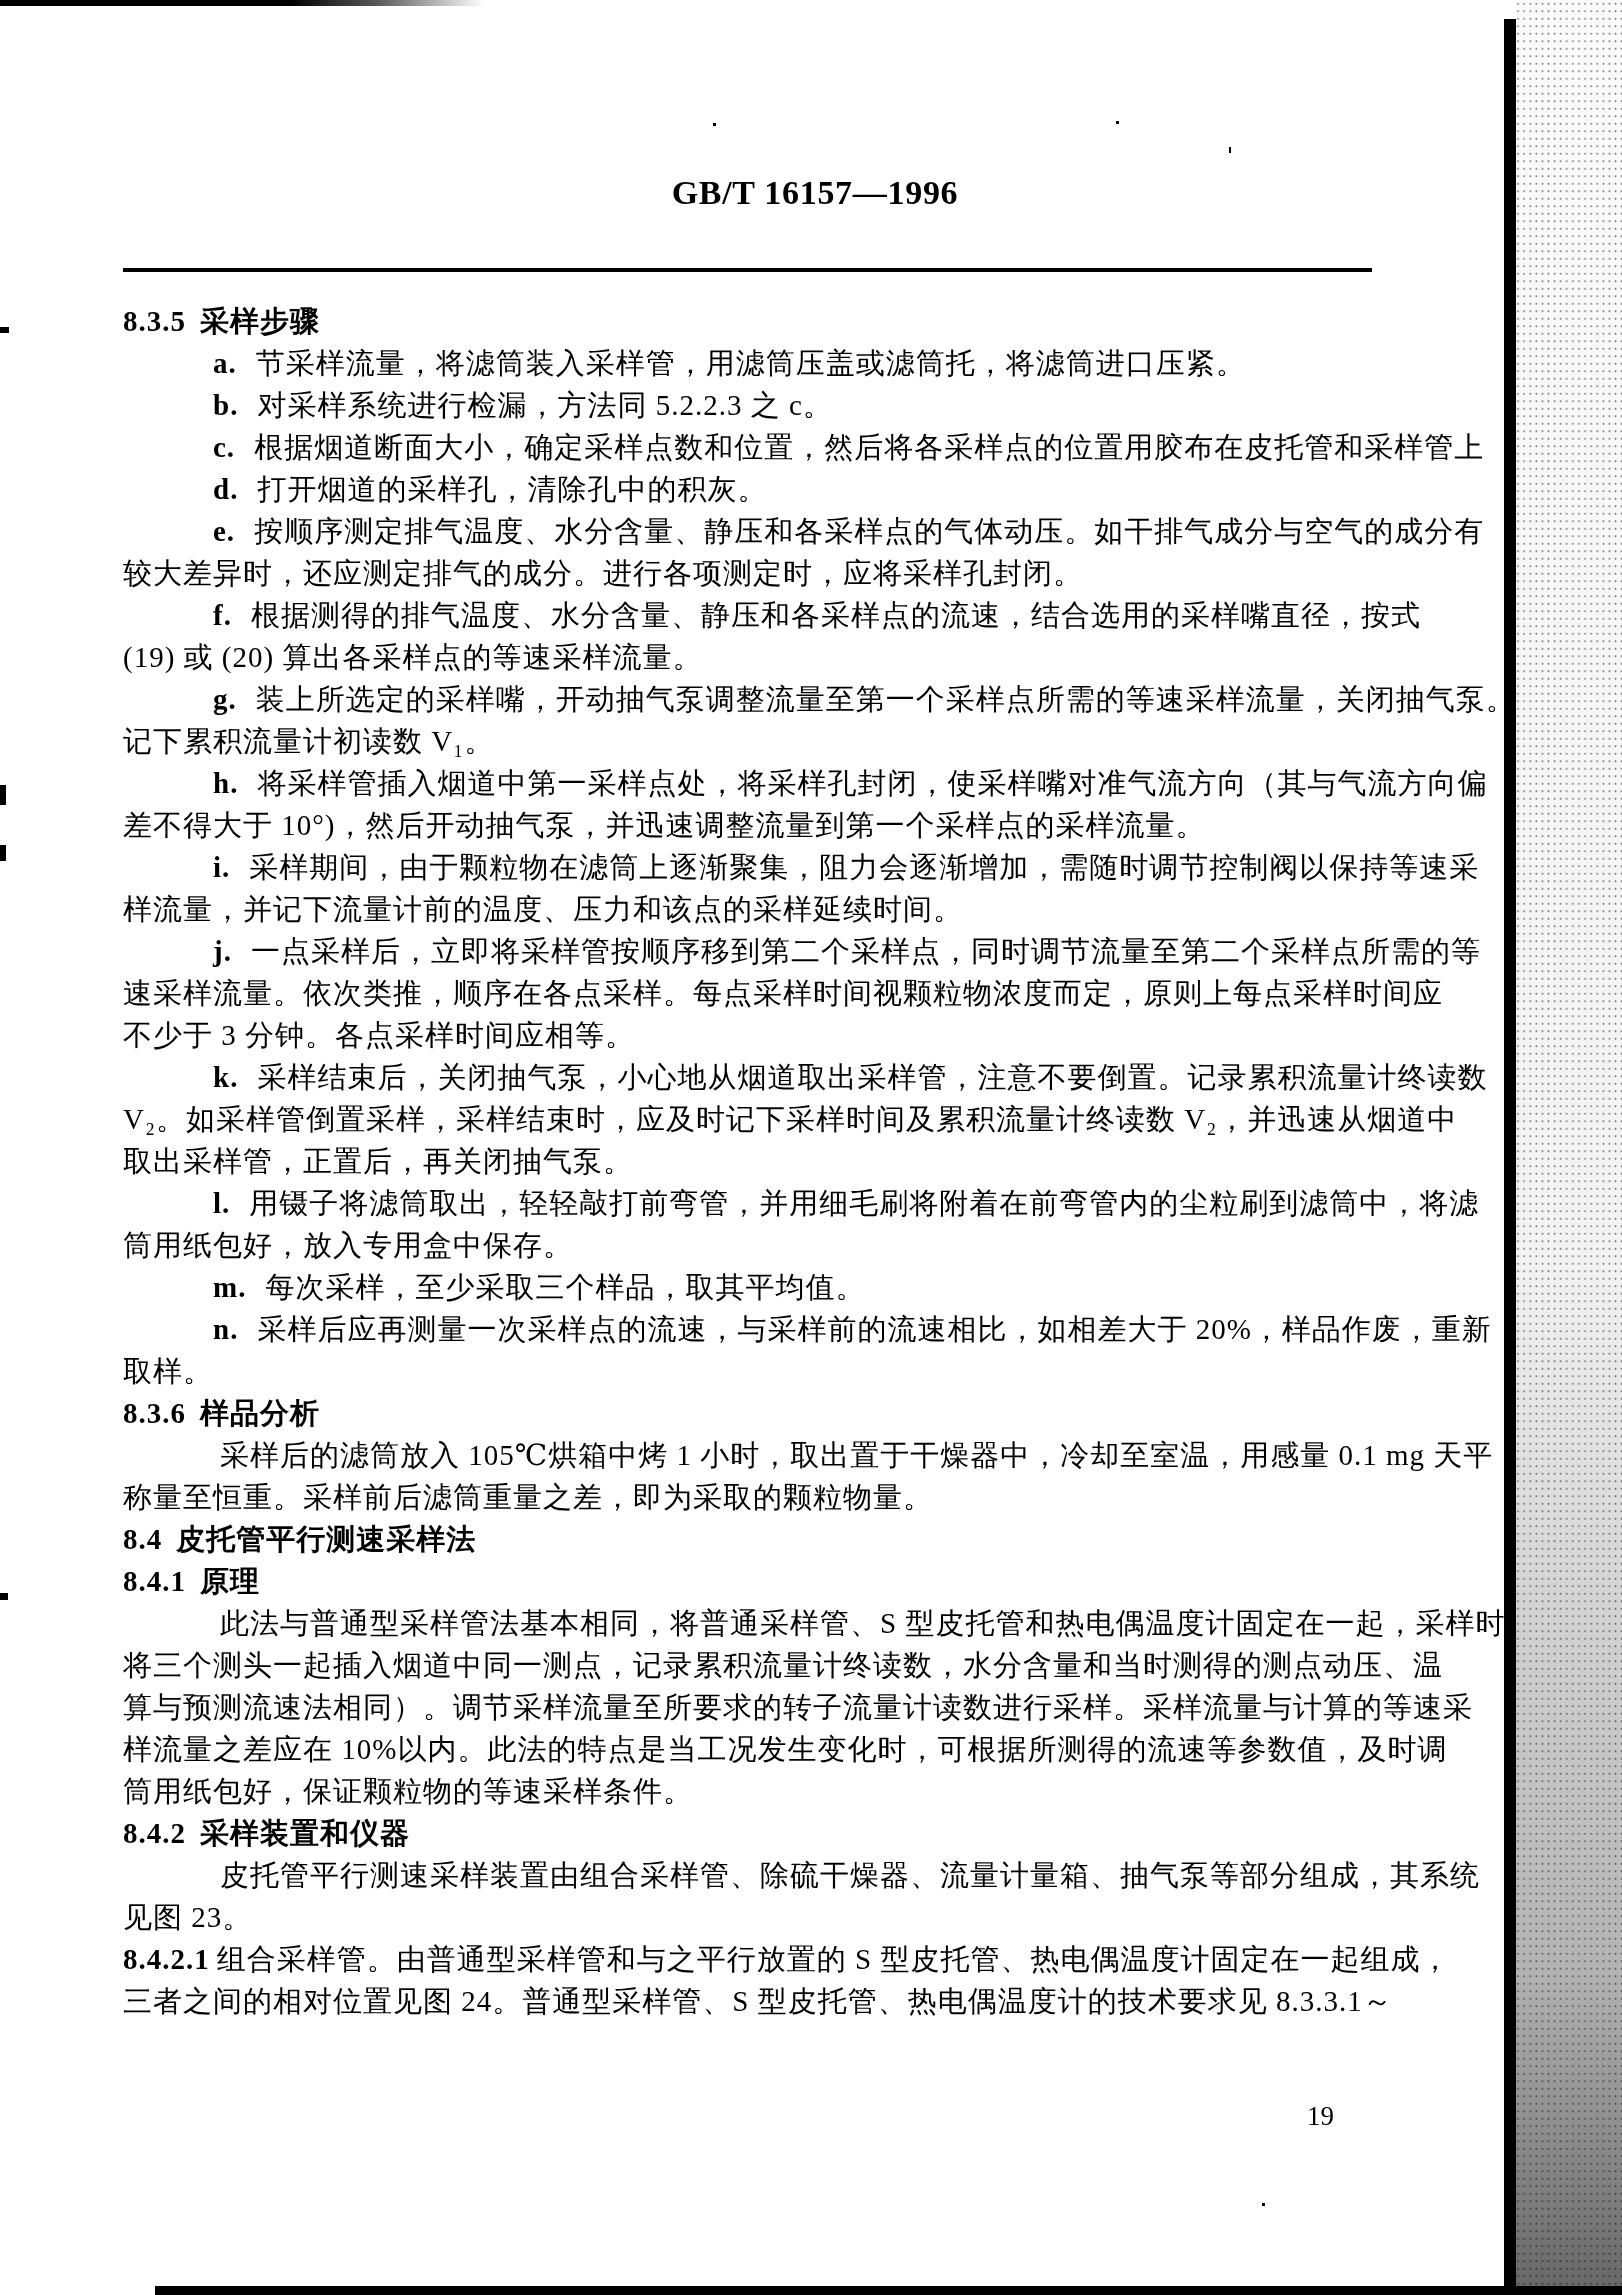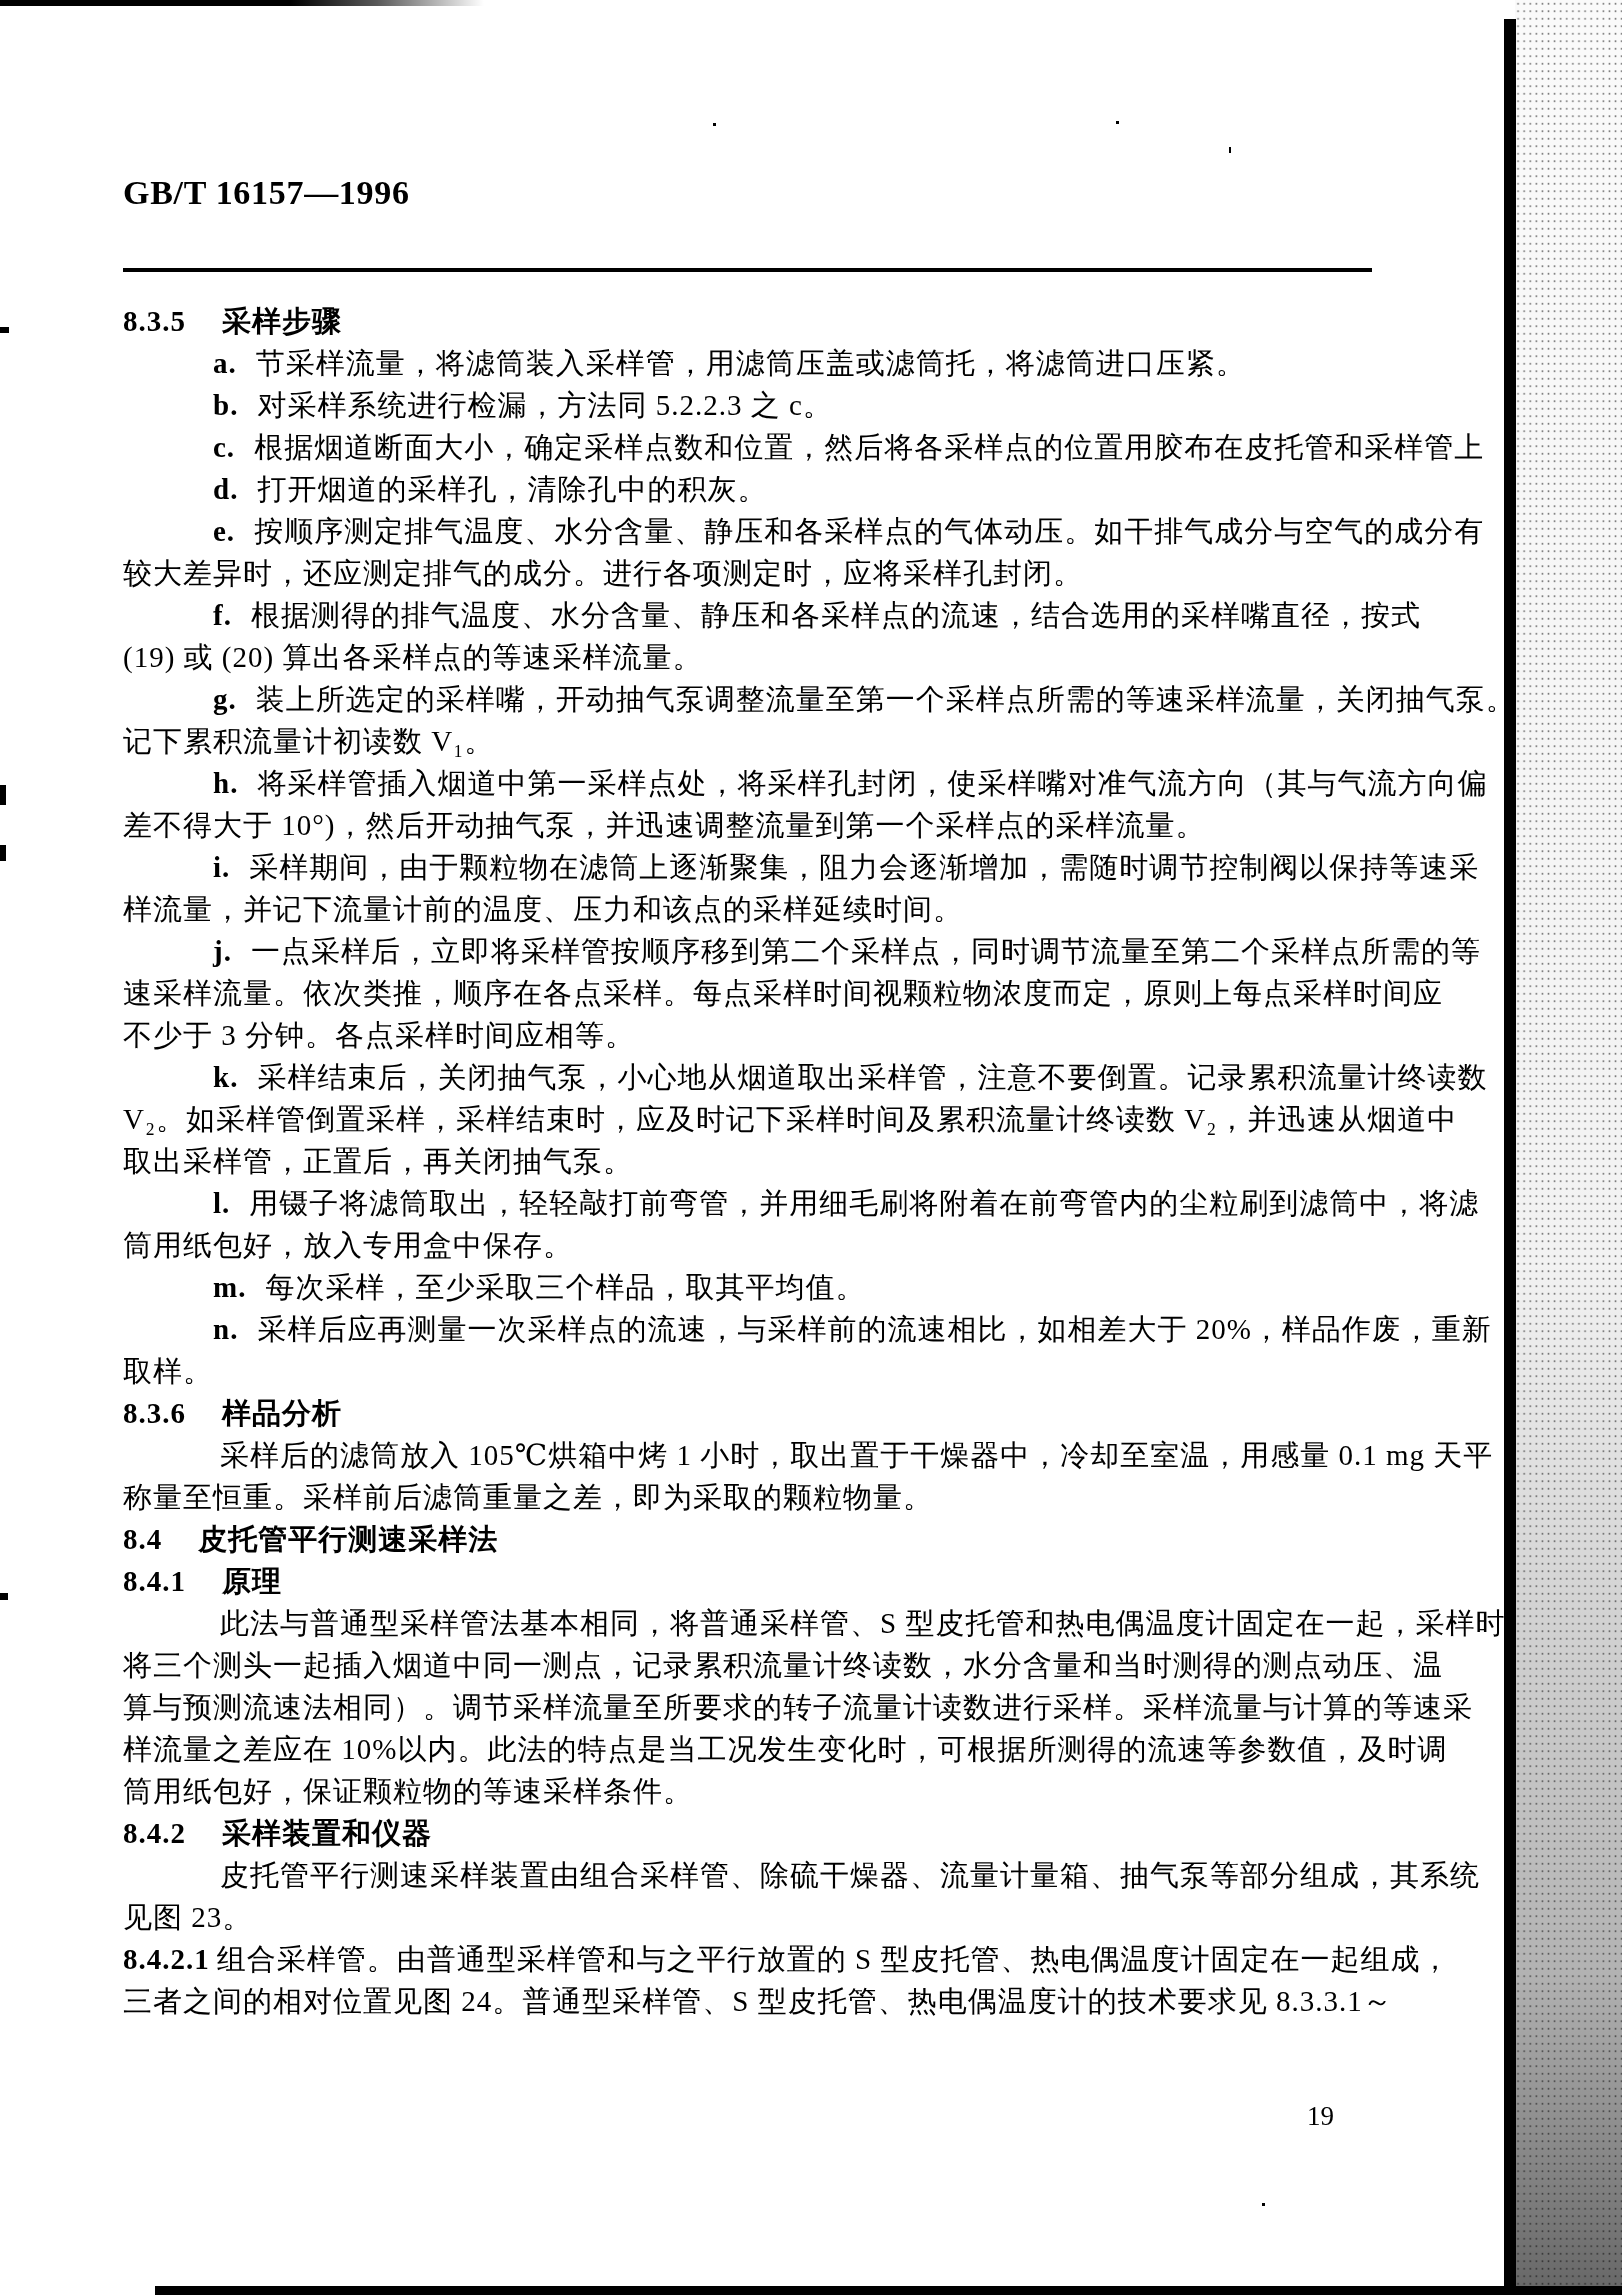--- a/index.html
+++ b/index.html
@@ -10,21 +10,21 @@
     color:#000;
     position:relative;
     overflow:hidden;
   }
   .page{position:absolute;inset:0;}
 
   
   .std-code{
     position:absolute;
     top:174px;left:123px;width:1384px;
-    text-align:left;
+    text-align:center;
     font-size:34px;font-weight:bold;
     letter-spacing:0.7px;
   }
   .header-rule{
     position:absolute;
     top:268px;left:123px;width:1249px;height:4.1px;
     background:#000;
   }
 
   
@@ -34,21 +34,21 @@
   }
   .line{
     margin:0;height:42px;line-height:42px;
     font-size:29px;letter-spacing:1px;
     white-space:nowrap;
   }
   .item{padding-left:90px;}
   .para{padding-left:97px;}
   .sec{font-weight:bold;}
   .lbl{font-weight:bold;margin-right:19px;}
-  .sec .lbl{margin-right:36px;}
+  .sec .lbl{margin-right:14px;}
   .sec-inline .lbl{font-weight:bold;margin-right:7px;}
 
   .page-number{
     position:absolute;
     top:2101px;left:1307px;
     font-size:27px;
   }
 
   
   .edge-top{

